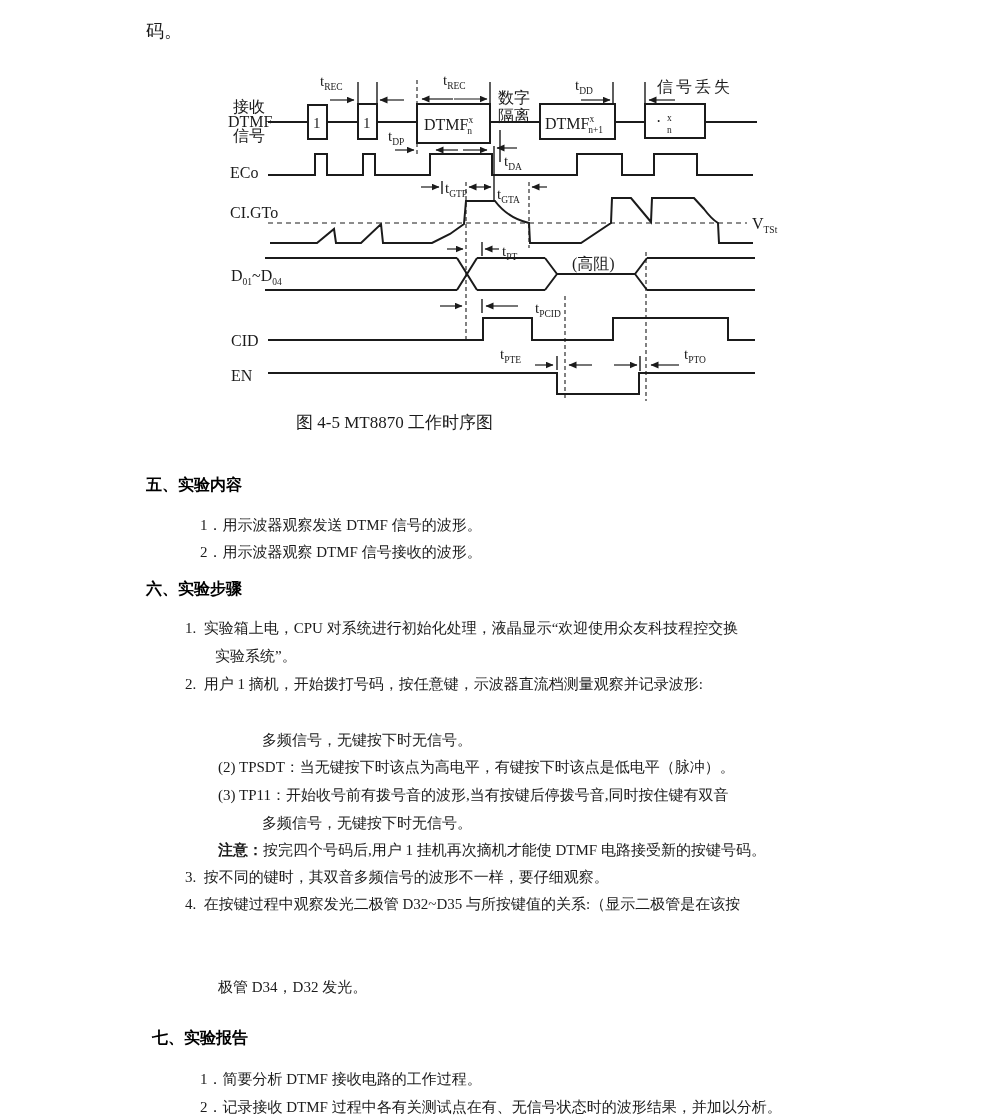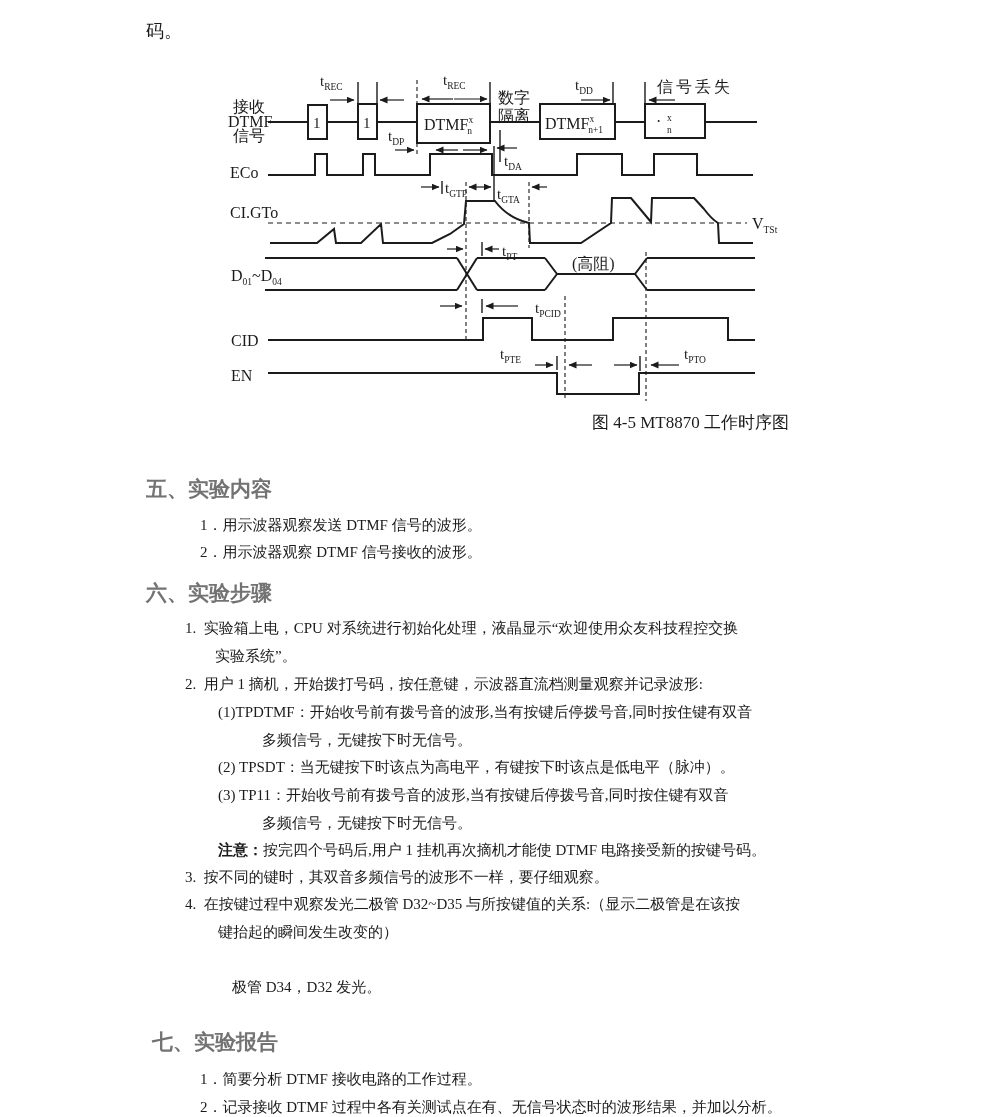--- a/index.html
+++ b/index.html
@@ -1,20 +1,20 @@
 <!DOCTYPE html>
 <html><head>
 <meta charset="utf-8">
 <style>
   html,body{margin:0;padding:0;background:#e8e8e8;}
   .page{position:relative;width:991px;height:1117px;background:#ffffff;margin:0 auto;
         font-family:"Liberation Serif","DejaVu Serif",serif;color:#1b1b1b;overflow:hidden;}
   .ln{position:absolute;font-size:15px;line-height:22px;white-space:pre;color:#1b1b1b;}
-  .hd{position:absolute;font-size:21px;font-weight:bold;white-space:pre;color:#737373;}
-  .caption{position:absolute;width:789px;text-align:right;font-size:17px;color:#1b1b1b;}
+  .hd{position:absolute;font-size:16px;font-weight:bold;white-space:pre;color:#000000;}
+  .caption{position:absolute;width:789px;text-align:center;font-size:17px;color:#1b1b1b;}
   svg{position:absolute;left:0;top:0;}
   svg text{font-family:"Liberation Serif","DejaVu Serif",serif;fill:#1b1b1b;}
   .cjk{font-size:16px;}
   .cjks{font-size:16px;letter-spacing:3px;}
   .rowlbl{font-size:16px;}
   .tl{font-size:15px;}
   .bx{font-size:15px;}
   .sub{font-size:9.5px;}
   .wave{fill:none;stroke:#1b1b1b;stroke-width:2;}
   .thin{stroke:#1b1b1b;stroke-width:1.4;}
@@ -159,28 +159,26 @@
   <div class="caption" style="top:411px;">图 4-5  MT8870 工作时序图</div>
 
   <div class="hd" style="left:146px;top:475px;">五、实验内容</div>
   <div class="ln" style="left:200px;top:514px;">1．用示波器观察发送 DTMF 信号的波形。</div>
   <div class="ln" style="left:200px;top:541px;">2．用示波器观察 DTMF 信号接收的波形。</div>
 
   <div class="hd" style="left:146px;top:579px;">六、实验步骤</div>
   <div class="ln" style="left:185px;top:617px;">1.  实验箱上电，CPU 对系统进行初始化处理，液晶显示“欢迎使用众友科技程控交换</div>
   <div class="ln" style="left:215px;top:645px;">实验系统”。</div>
   <div class="ln" style="left:185px;top:673px;text-align:right;">2.  用户 1 摘机，开始拨打号码，按任意键，示波器直流档测量观察并记录波形:</div>
-  <div class="ln" style="left:218px;top:701px;">(1)TPDTMF：开始收号前有拨号音的波形,当有按键后停拨号音,同时按住键有双音</div>
   <div class="ln" style="left:262px;top:729px;">多频信号，无键按下时无信号。</div>
   <div class="ln" style="left:218px;top:756px;">(2) TPSDT：当无键按下时该点为高电平，有键按下时该点是低电平（脉冲）。</div>
   <div class="ln" style="left:218px;top:784px;">(3) TP11：开始收号前有拨号音的波形,当有按键后停拨号音,同时按住键有双音</div>
   <div class="ln" style="left:262px;top:812px;">多频信号，无键按下时无信号。</div>
   <div class="ln" style="left:218px;top:839px;"><b>注意：</b><span>按完四个号码后,用户 1 挂机再次摘机才能使 DTMF 电路接受新的按键号码。</span></div>
   <div class="ln" style="left:185px;top:866px;">3.  按不同的键时，其双音多频信号的波形不一样，要仔细观察。</div>
   <div class="ln" style="left:185px;top:893px;">4.  在按键过程中观察发光二极管 D32~D35 与所按键值的关系:（显示二极管是在该按</div>
-  <div class="ln" style="left:218px;top:921px;">键抬起的瞬间发生改变的）</div>
-  <div class="ln" style="left:232px;top:976px;text-align:center;">极管 D34，D32 发光。</div>
+  <div class="ln" style="left:218px;top:976px;text-align:center;">极管 D34，D32 发光。</div>
 
   <div class="hd" style="left:152px;top:1028px;">七、实验报告</div>
   <div class="ln" style="left:200px;top:1068px;">1．简要分析 DTMF 接收电路的工作过程。</div>
   <div class="ln" style="left:200px;top:1096px;">2．记录接收 DTMF 过程中各有关测试点在有、无信号状态时的波形结果，并加以分析。</div>
 
 </div>
 
 </body></html>

